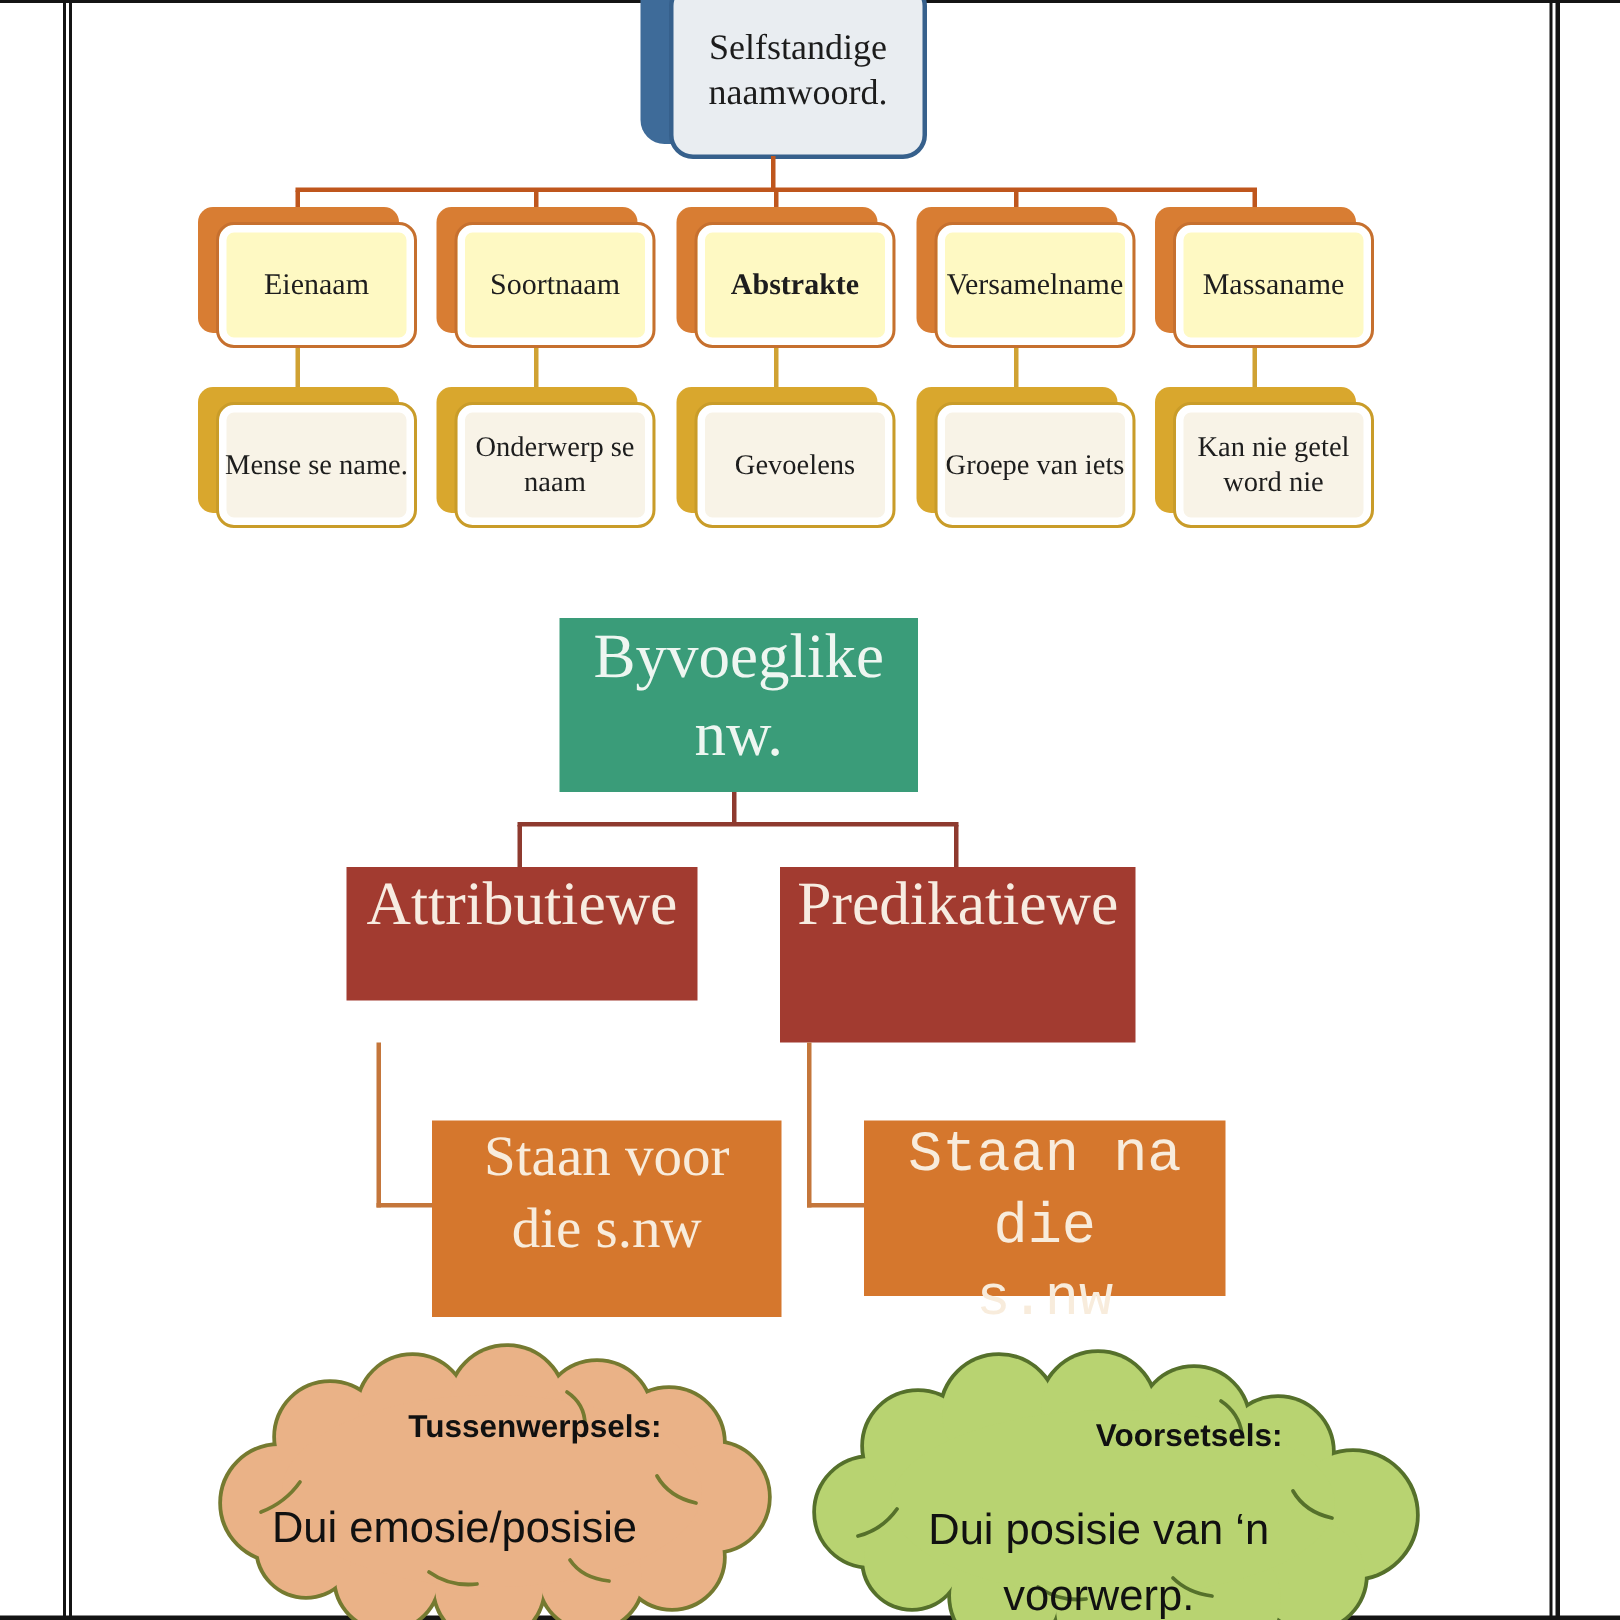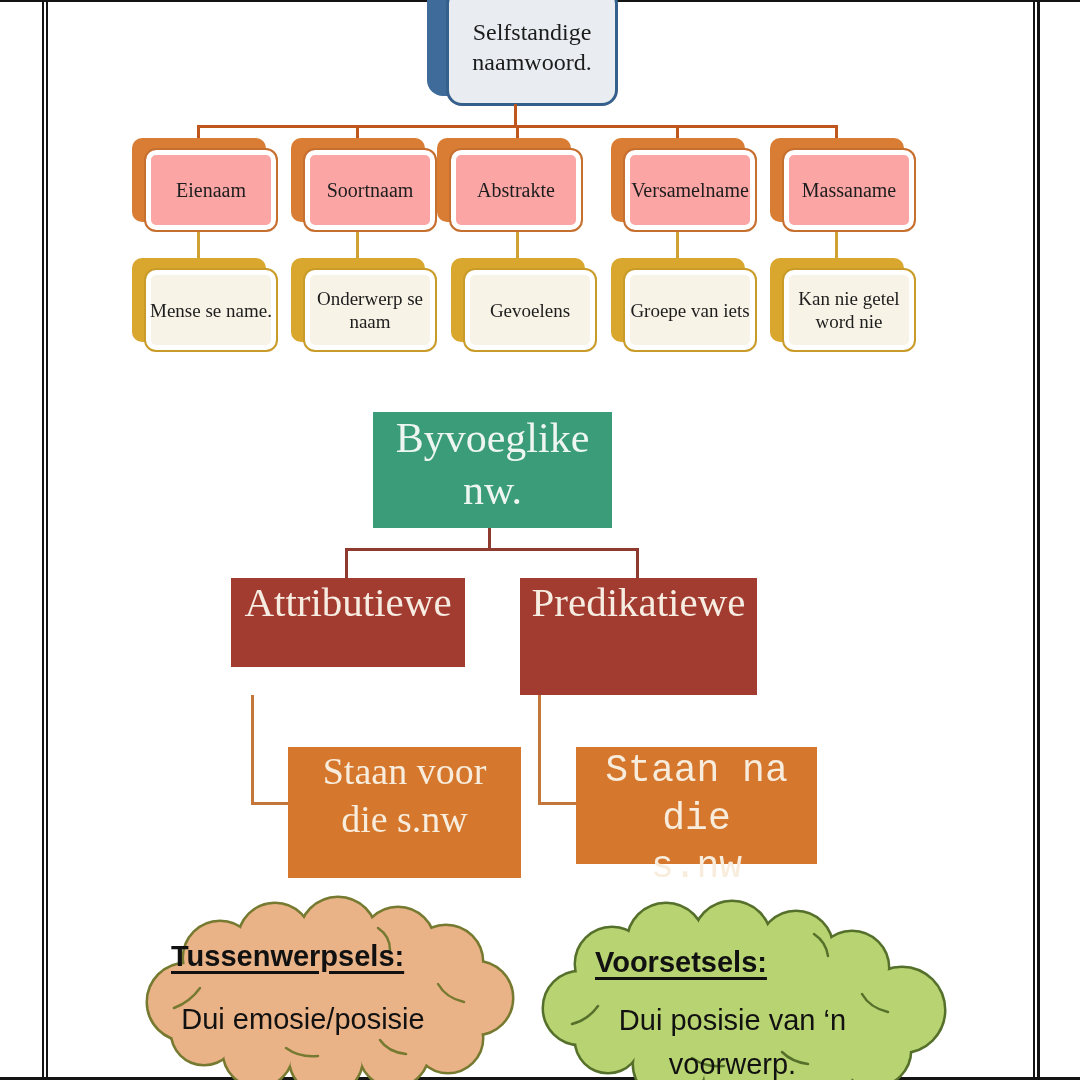--- a/index.html
+++ b/index.html
@@ -26,35 +26,35 @@
 
   
   .card { position:absolute; width:148px; height:96px; }
   .card .shadow { position:absolute; left:0; top:0; width:134px; height:84px; border-radius:10px; }
   .card .main { position:absolute; left:12px; top:10px; width:134px; height:84px;
     border-radius:12px; border:2px solid; background:#fff;
     display:flex; align-items:center; justify-content:center; text-align:center;
     font-size:20px; line-height:24px; color:#1d1d1d; white-space:pre-line;
     box-shadow: inset 0 0 0 5px #ffffff; }
   .cat .shadow  { background:#d87d33; }
-  .cat .main    { border-color:#c6702f; background:#fca5a5; }
+  .cat .main    { border-color:#c6702f; background:#fef9c3; }
   .desc .shadow { background:#d9a72d; }
   .desc .main   { border-color:#c99c29; background:#f8f3e7; font-size:19px; line-height:23px; }
 
   
   .solid { position:absolute; display:flex; align-items:flex-start; justify-content:center;
     text-align:center; white-space:pre-line; font-family:"Liberation Serif", serif; }
   .green  { background:#3a9c79; color:#eef6f1; font-size:42px; line-height:52px; }
   .red    { background:#a23b30; color:#f7ece1; font-size:41px; }
   .orange { background:#d5772d; color:#f8ecdc; font-size:38px; line-height:48px; }
 
   
   .cloud-svg { position:absolute; left:140px; top:890px; width:820px; height:190px; }
   .cloud-title { position:absolute; font-family:"Liberation Sans", sans-serif; font-weight:bold;
-    font-size:29px; color:#111; text-align:left; text-decoration:underline;
+    font-size:21px; color:#111; text-align:right; 
     text-decoration-thickness:3px; text-underline-offset:5px; white-space:nowrap; }
   .cloud-body { position:absolute; font-family:"Liberation Sans", sans-serif;
     font-size:29px; color:#111; text-align:center; white-space:pre-line; line-height:44px; }
 </style>
 </head>
 <body>
 
 <div class="page">
 
   <div class="frame" style="left:0;top:0;width:1080px;height:2px;"></div>
@@ -79,21 +79,21 @@
   <div class="line" style="left:835px;top:127px;width:3px;height:13px;background:#bf561d;"></div>
 
   <div class="card cat" style="left:132px;top:138px;">
     <div class="shadow"></div>
     <div class="main">Eienaam</div>
   </div>
   <div class="card cat" style="left:291px;top:138px;">
     <div class="shadow"></div>
     <div class="main">Soortnaam</div>
   </div>
-  <div class="card cat" style="left:437px;top:138px;">
+  <div class="card cat" style="left:451px;top:138px;font-weight:bold;">
     <div class="shadow"></div>
     <div class="main">Abstrakte</div>
   </div>
   <div class="card cat" style="left:770px;top:138px;">
     <div class="shadow"></div>
     <div class="main">Massaname</div>
   </div>
   <div class="card cat" style="left:611px;top:138px;">
     <div class="shadow"></div>
     <div class="main">Versamelname</div>

